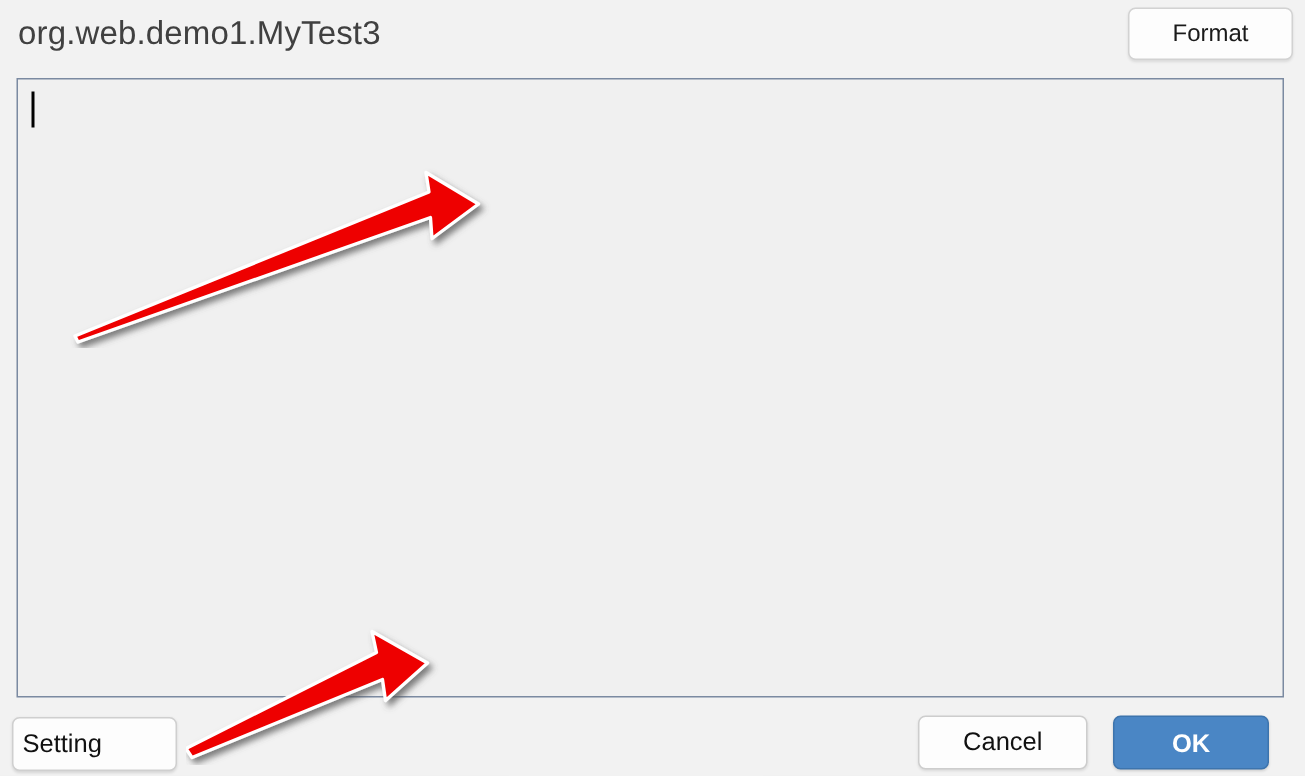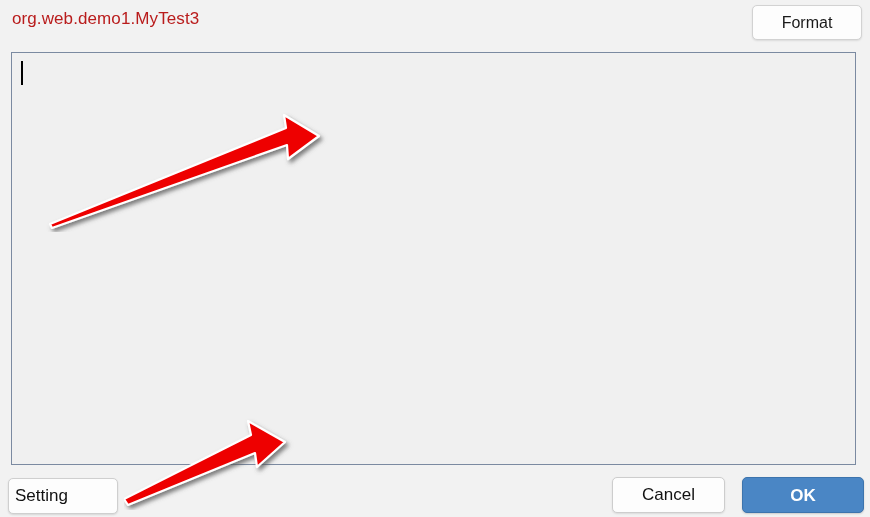--- a/index.html
+++ b/index.html
@@ -27,22 +27,22 @@
   #header {
     position: absolute;
     left: 0; top: 0;
     width: 870px;
     height: 45px;
   }
   #dialog-title {
     position: absolute;
     left: 12px;
     top: 9px;
-    font-size: 17px;
-    color: #b91c1c;
+    font-size: 22px;
+    color: #404040;
     letter-spacing: 0.1px;
     white-space: nowrap;
   }
   #format-button {
     position: absolute;
     left: 752px;
     top: 5px;
     width: 110px;
     height: 35px;
     background: #fdfdfd;
@@ -137,21 +137,21 @@
     line-height: 34px;
     text-align: center;
     box-sizing: border-box;
     cursor: pointer;
     padding: 0;
   }
   #ok-button {
     position: absolute;
     left: 742px;
     top: 477px;
-    width: 122px;
+    width: 104px;
     height: 36px;
     background: #4a86c5;
     border: 1px solid #3d74ad;
     border-radius: 5px;
     box-shadow: 0 1px 2px rgba(0,0,0,0.16);
     font-size: 17px;
     font-weight: bold;
     color: #ffffff;
     font-family: inherit;
     line-height: 33px;

